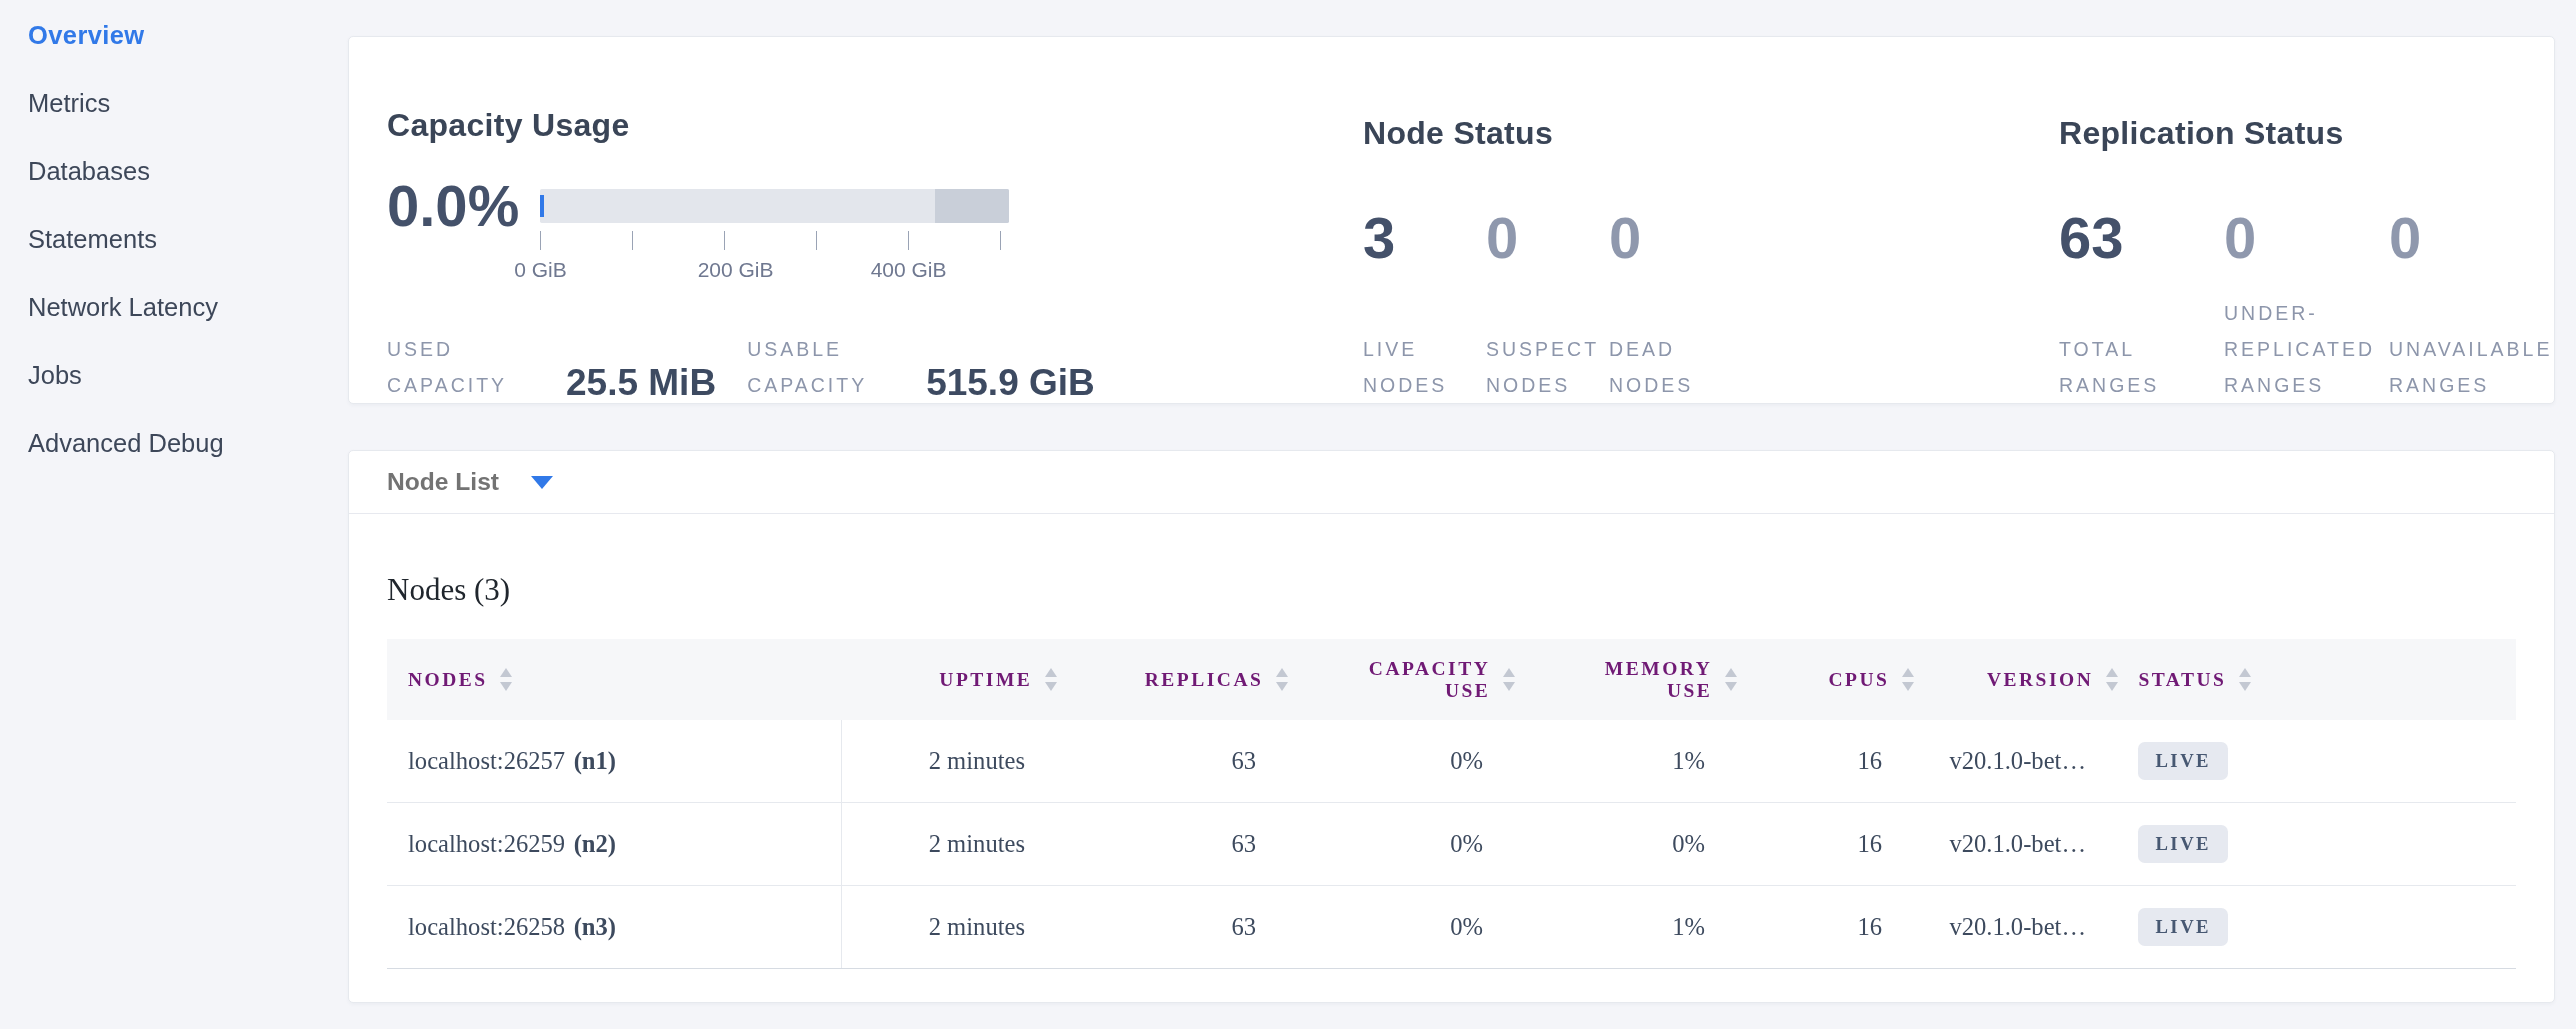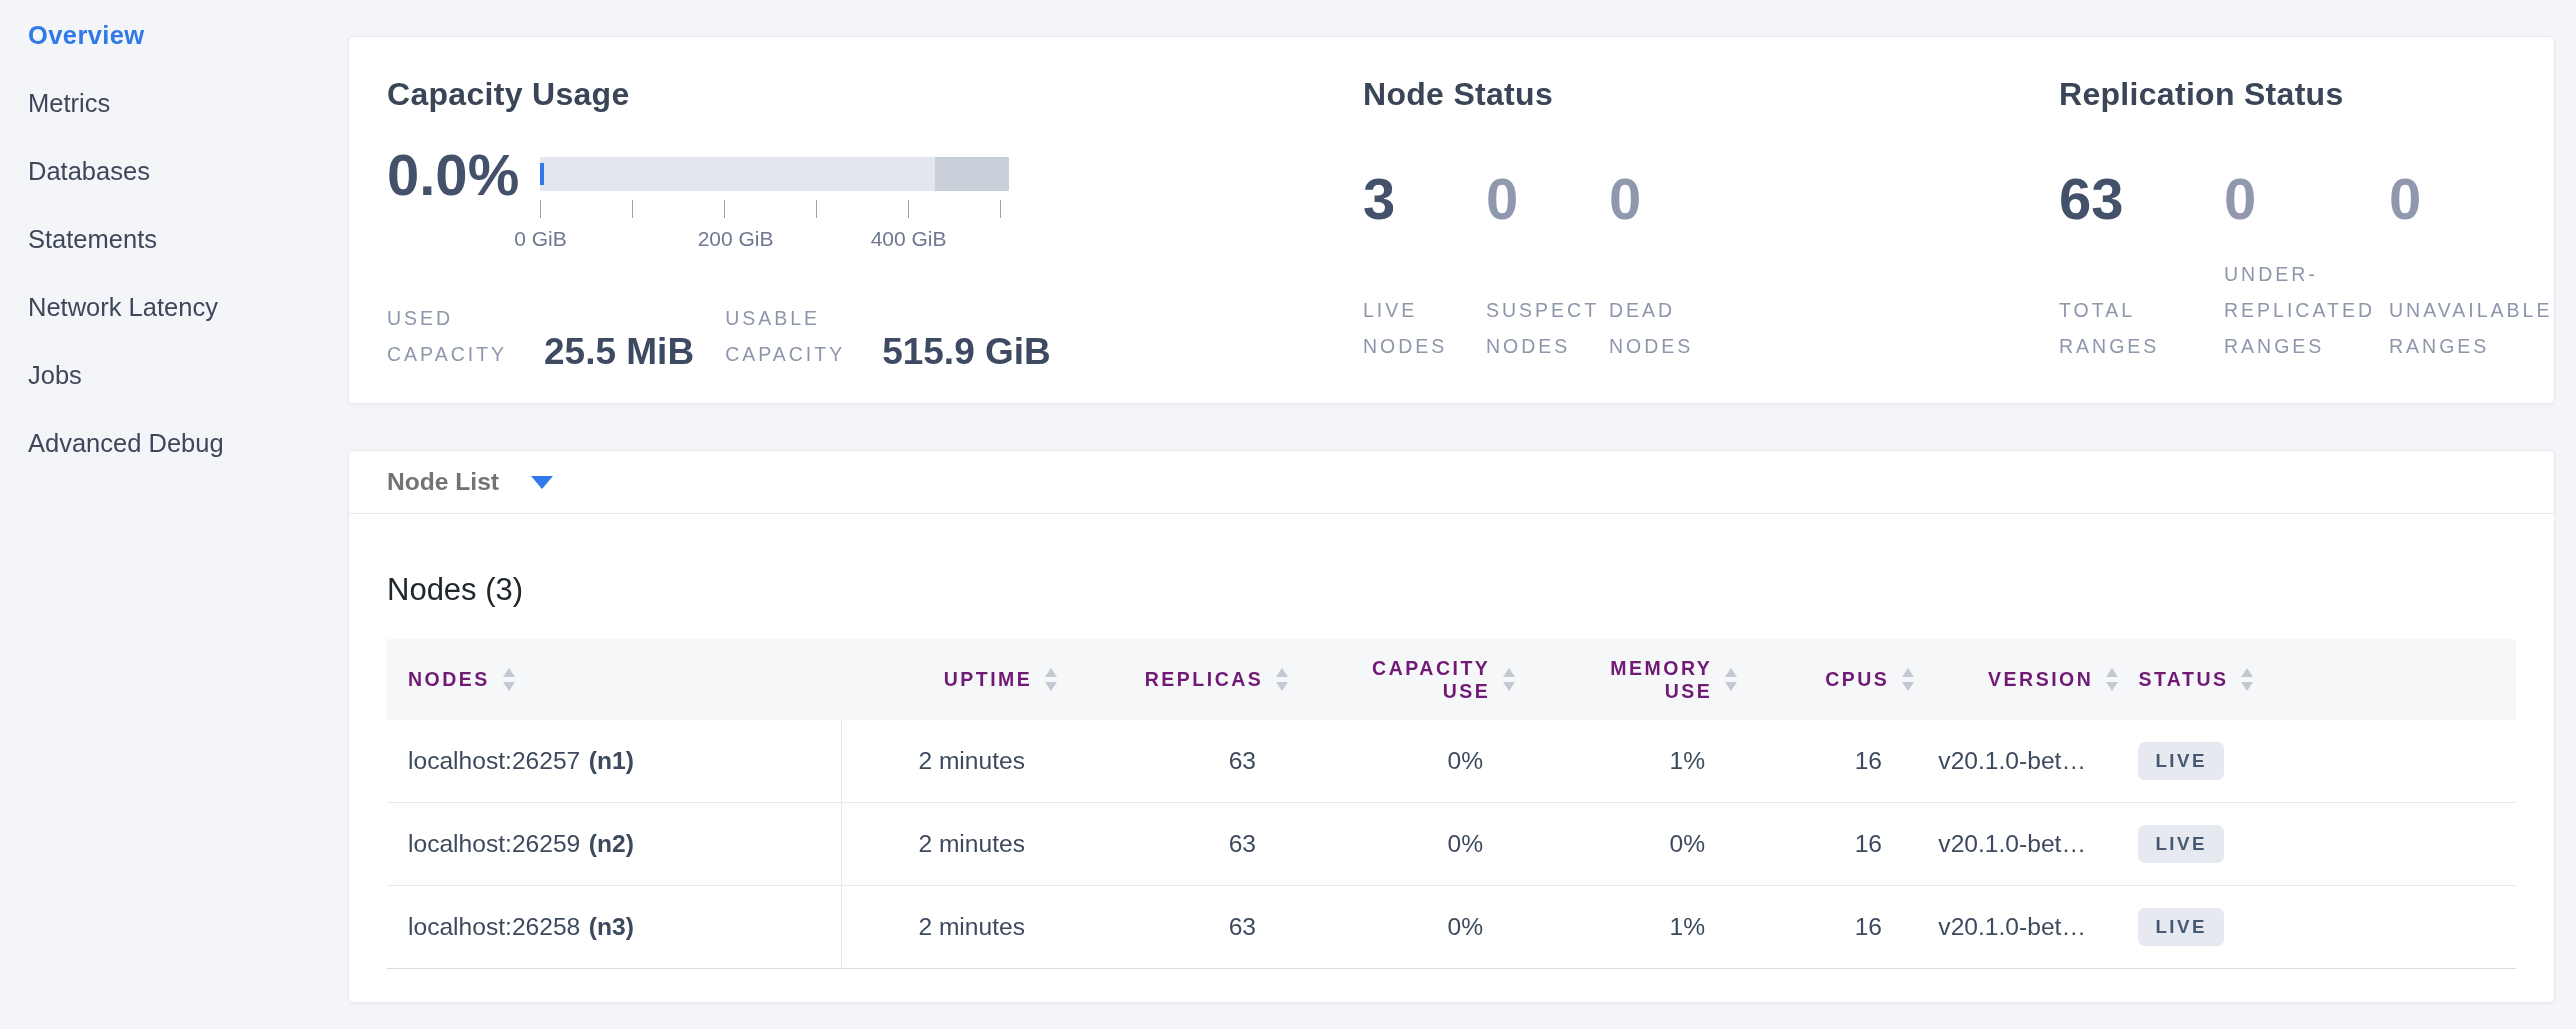--- a/index.html
+++ b/index.html
@@ -19,20 +19,21 @@
   }
   .nav-item.active { color: #3179e8; font-weight: 700; letter-spacing: 0.4px; }
 
   
   .content { flex: 1; padding: 36px 23px 0 0; display: flex; flex-direction: column; }
   .card {
     background: #ffffff;
     border: 0.8px solid #e6e9ee;
     border-radius: 5.1px;
     box-shadow: 0 1.7px 3.4px rgba(60,70,90,.04);
+    align-items: flex-end;
   }
 
   
   .summary-card { height: 368px; display: flex; margin-bottom: 46px; }
   .summary-section { padding: 39px 0 0 38px; }
   .sec-cap  { width: 976px; }
   .sec-nodes { width: 696px; }
   .sec-repl { flex: 1; }
   .sec-title { font-size: 32px; font-weight: 700; color: #3a4557; letter-spacing: 0.3px; }
 
@@ -52,21 +53,21 @@
   .cap-stats { display: flex; margin-top: 34px; }
   .cap-stat { display: flex; align-items: flex-end; }
   .cap-stat + .cap-stat { margin-left: 31px; }
   .stat-label {
     font-size: 19.5px; letter-spacing: 3px; color: #8d96ab;
     line-height: 36px; text-transform: uppercase;
   }
   .cap-stat .stat-label { max-width: 157px; }
   .cap-value {
     font-size: 37px; font-weight: 700; color: #3d4a61;
-    line-height: 37px; margin-bottom: 1.7px; white-space: nowrap;
+    line-height: 37px; margin-left: 22px; margin-bottom: 1.7px; white-space: nowrap;
   }
 
   .num-row { display: flex; margin-top: 53px; }
   .stat-col { display: flex; flex-direction: column; height: 198px; }
   .sec-nodes .stat-col { width: 123px; }
   .sec-repl  .stat-col { width: 165px; }
   .stat-num { font-size: 58px; font-weight: 700; color: #44516a; line-height: 66px; }
   .stat-num.dim { color: #8f98ad; }
   .stat-col .stat-label { margin-top: auto; }
 
@@ -75,21 +76,21 @@
   .dropdown-bar {
     height: 63px; display: flex; align-items: center;
     padding-left: 38px; border-bottom: 0.8px solid #e7e9ef; cursor: pointer;
   }
   .dropdown-label { font-size: 24.6px; font-weight: 700; color: #737373; }
   .caret {
     width: 0; height: 0; margin-left: 32px;
     border-left: 11px solid transparent; border-right: 11px solid transparent;
     border-top: 13.6px solid #3179e8;
   }
-  .card-body { padding: 0 38px; }
+  .card-body { padding: 0 38px; font-family: Liberation Serif, serif; }
   .nodes-heading { font-size: 31px; font-weight: 400; color: #20262d; margin-top: 58px; }
 
   .table { margin-top: 31px; }
   .trow {
     display: grid;
     grid-template-columns: 455px 215px 231px 227px 222px 177px 204px 1fr;
     align-items: center;
   }
   .thead {
     background: #f6f7f9; height: 81px;

